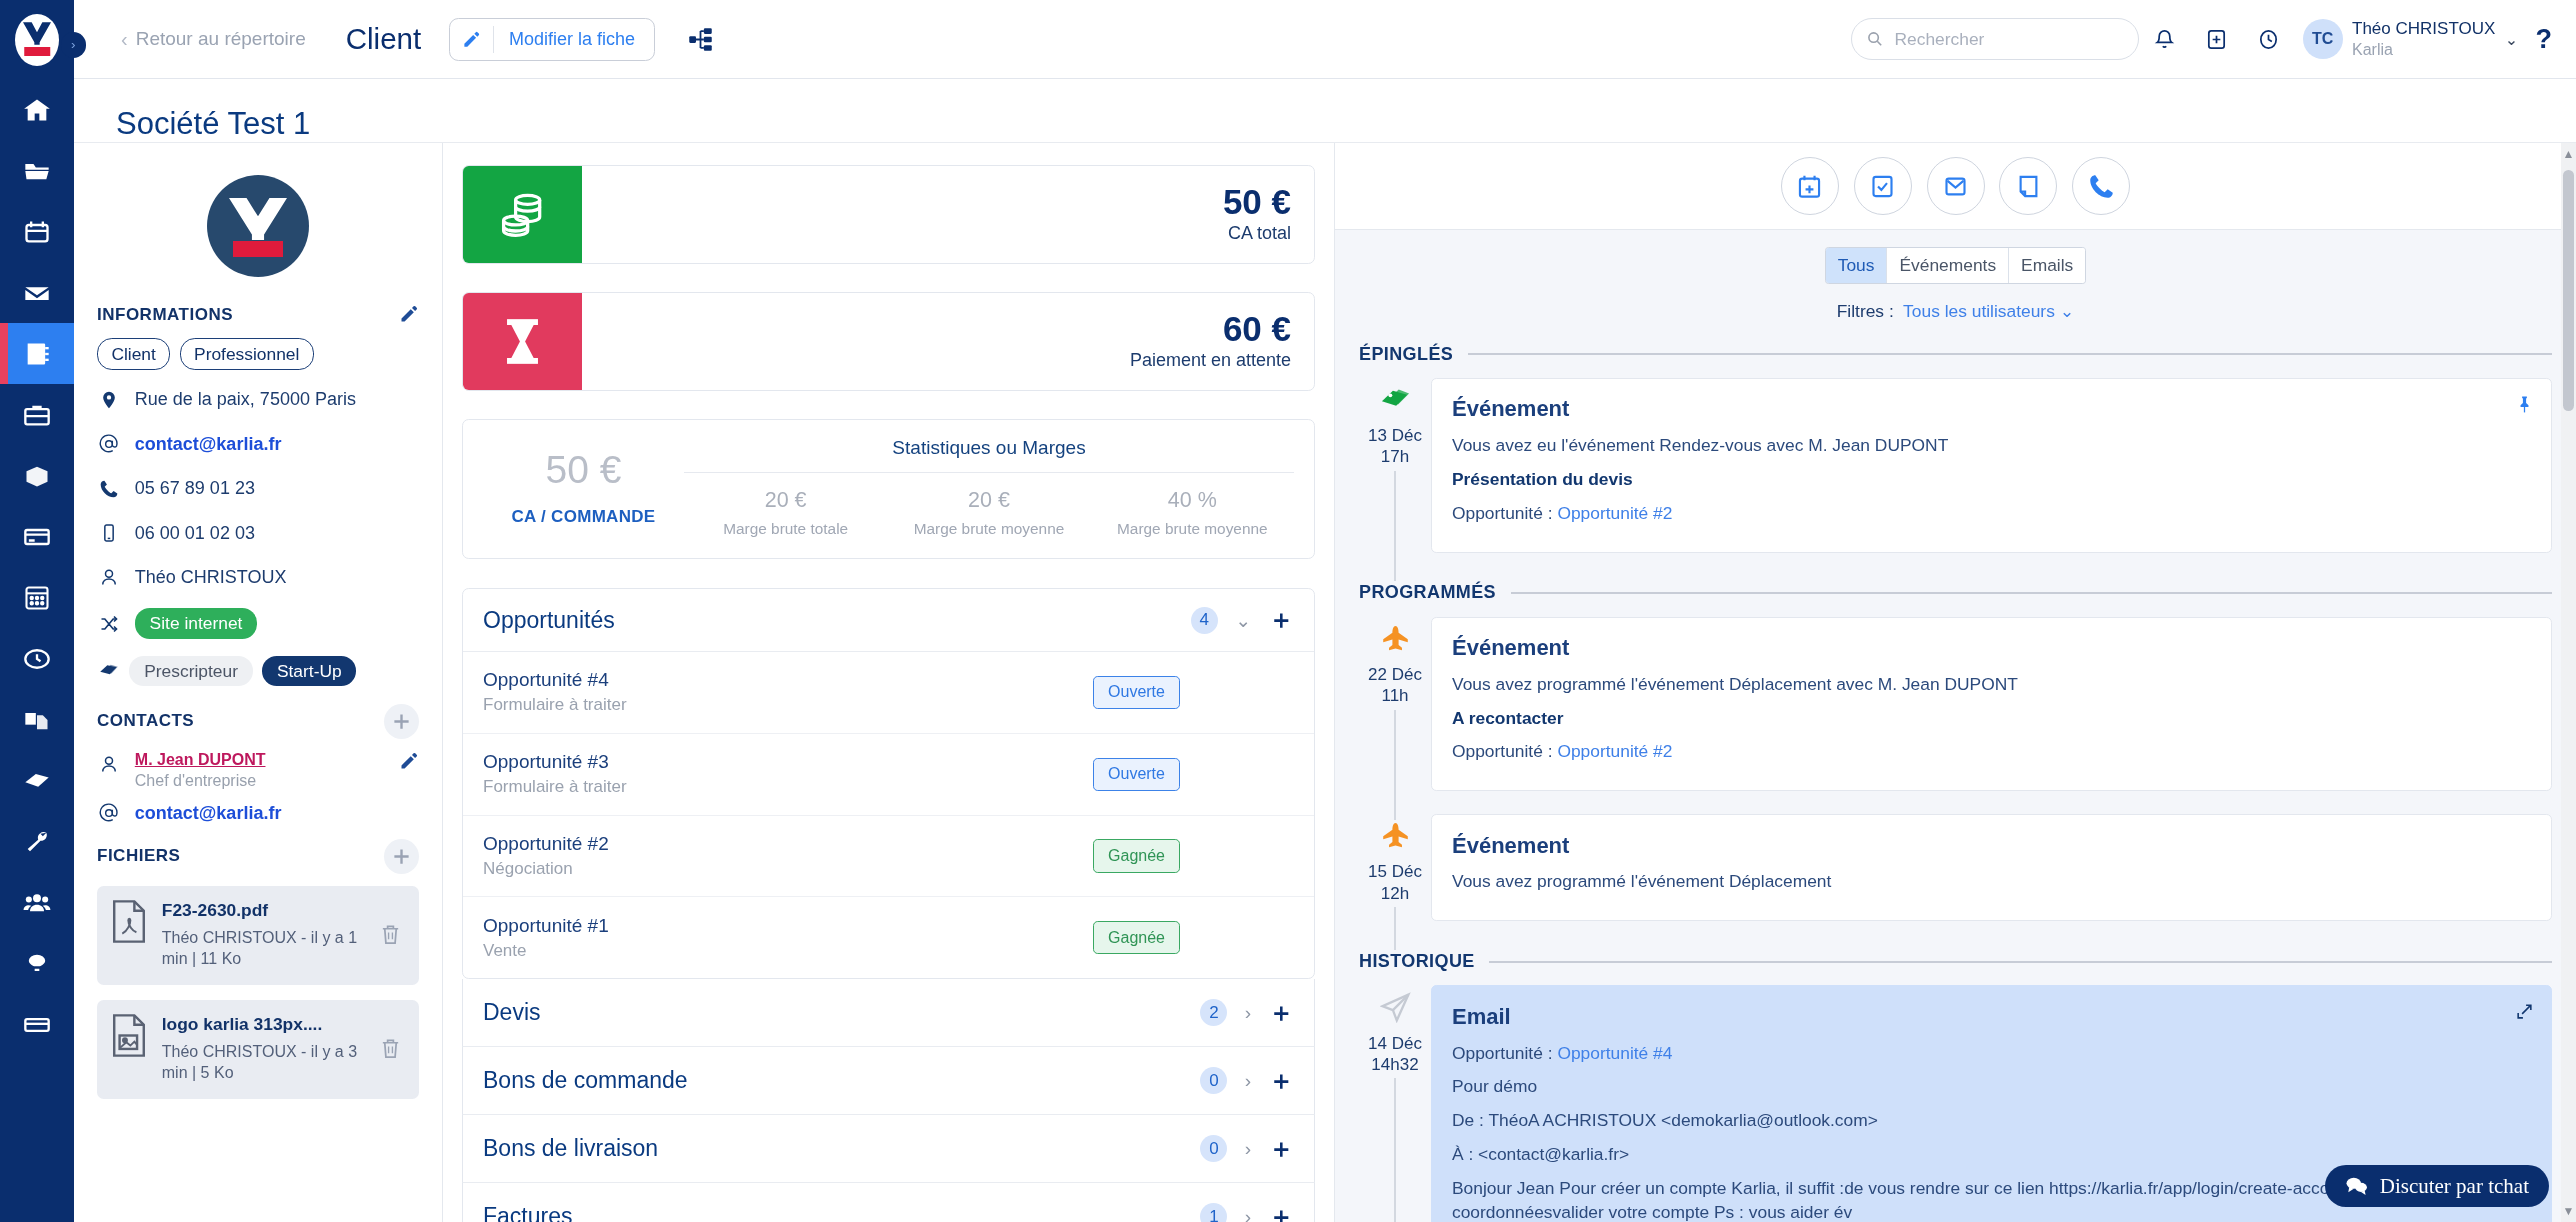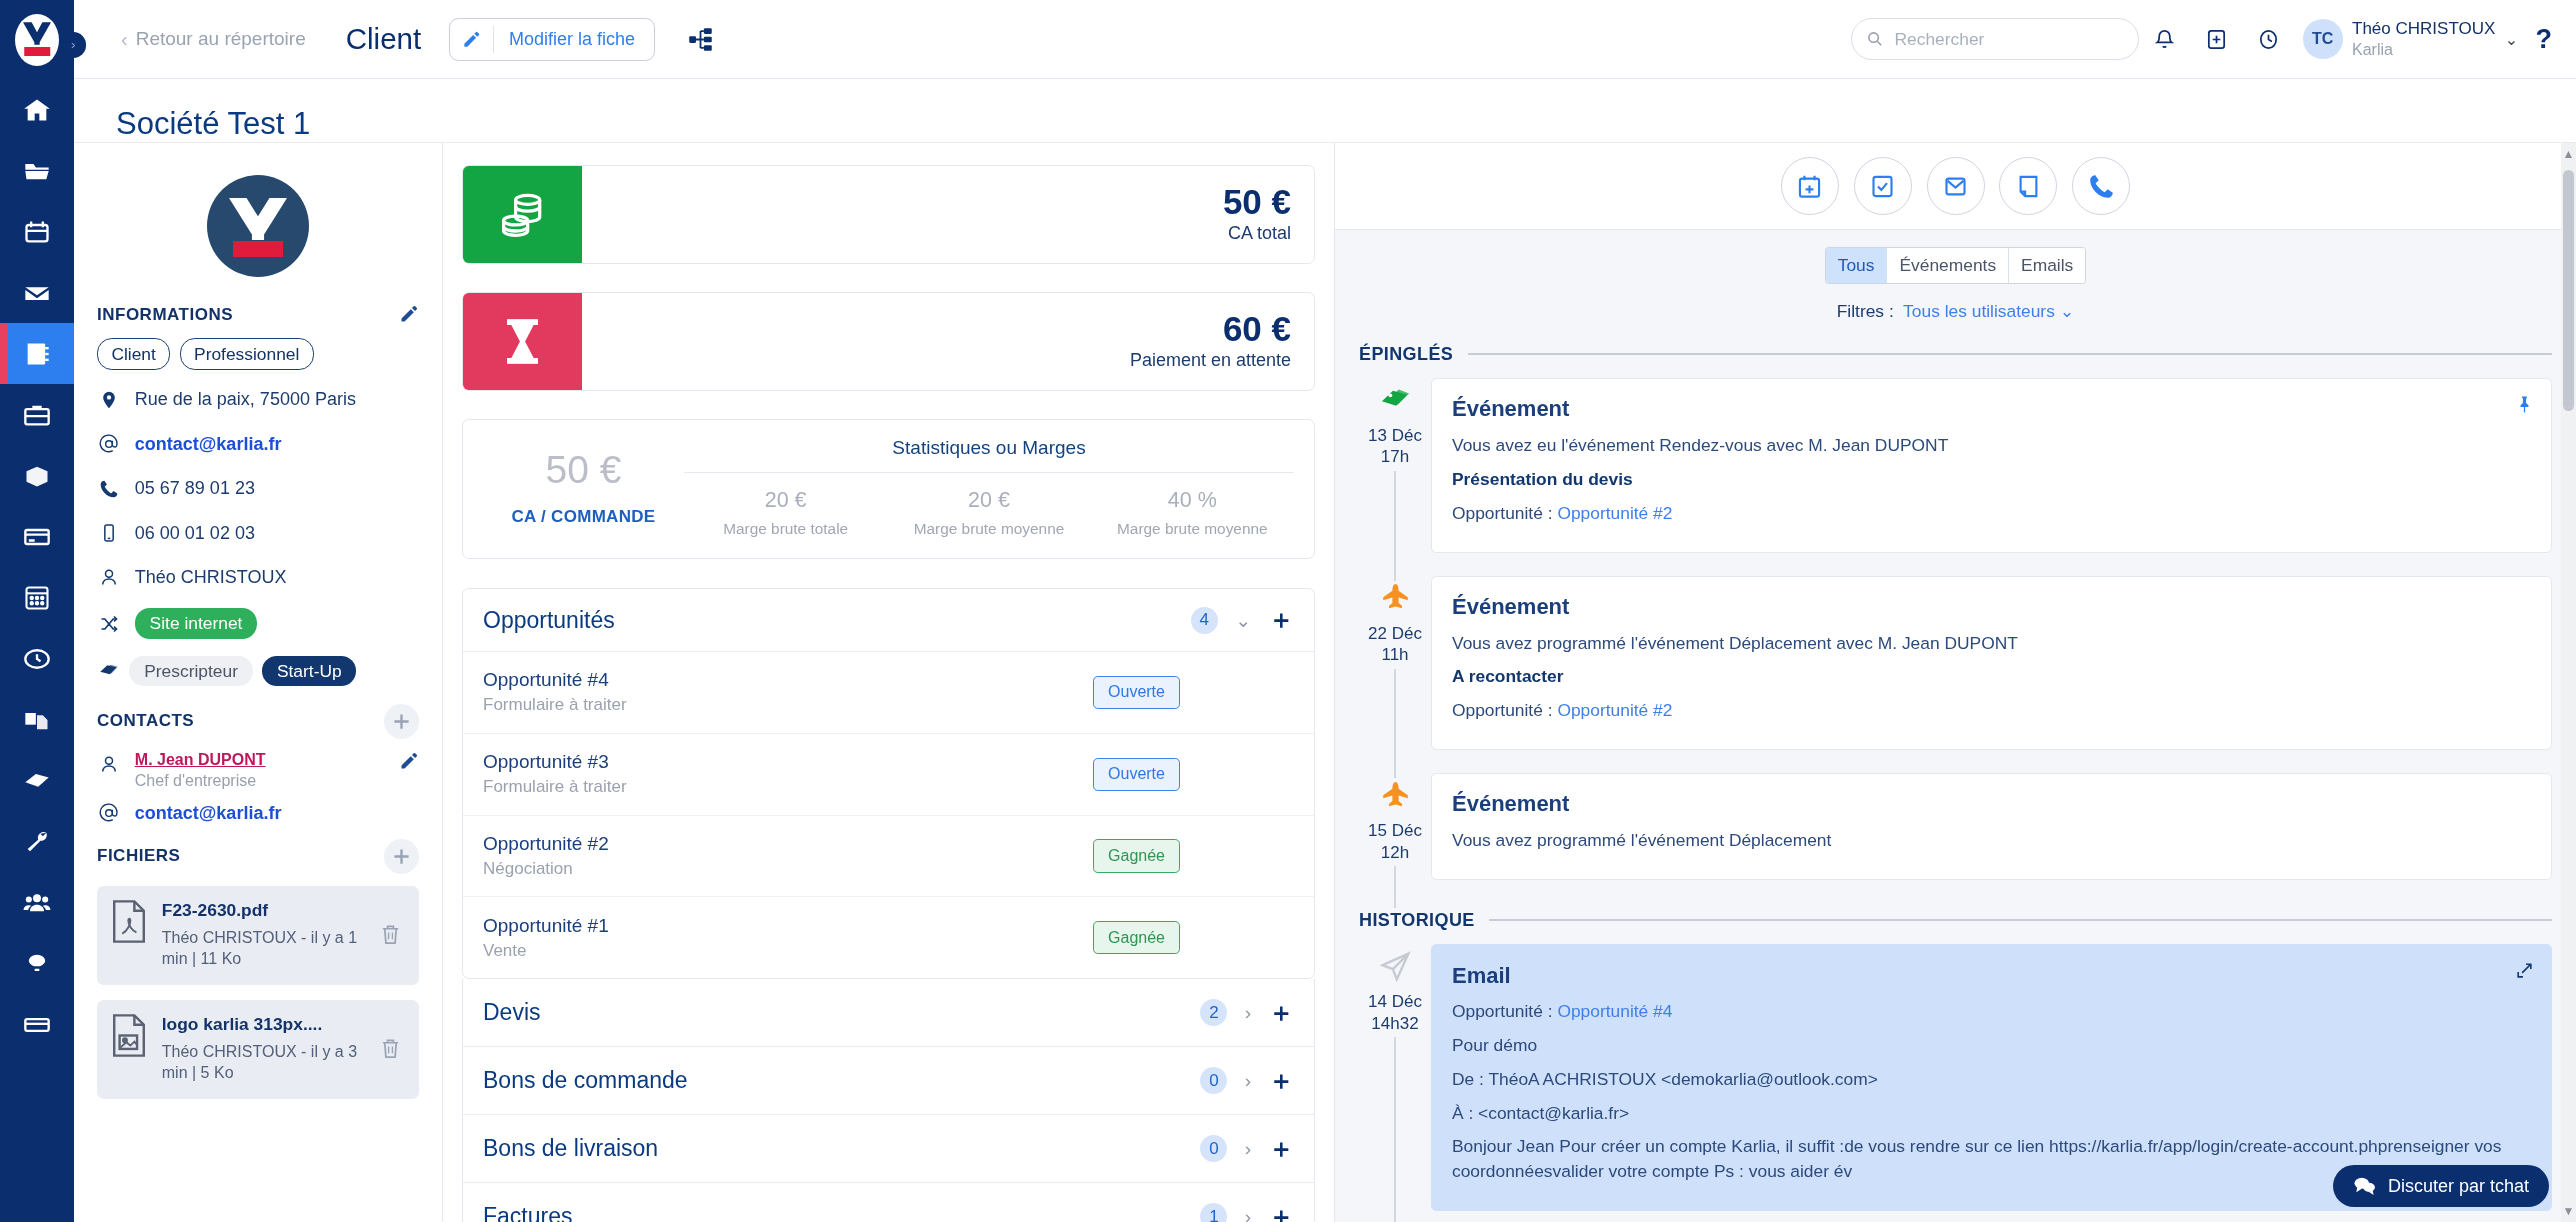--- a/index.html
+++ b/index.html
@@ -311,21 +311,21 @@
   .card-line a, .lnk { color: #3f80e8; }
   .card-corner { position: absolute; top: 16px; right: 17.4px; }
   .card-corner svg { width: 19px; height: 19px; }
 
   .chat-btn {
     position: absolute; right: 27px; bottom: 14.8px; height: 42px;
     background: #0a2e6e; color: #fff; border-radius: 21.5px;
     display: flex; align-items: center; gap: 12px; padding: 0 20px; z-index: 20;
   }
   .chat-btn svg { width: 23px; height: 20px; }
-  .chat-btn span { font-size: 18px; }
+  .chat-btn span { font-size: 21px; font-family: Liberation Serif, serif; }
 
   .scrollbar {
     position: absolute; right: 0; top: 0; bottom: 0; width: 14.8px; background: #f0f1f3;
   }
   .scrollbar .thumb { position: absolute; top: 27px; height: 241px; left: 2px;
     width: 10.7px; background: #c3c7cf; border-radius: 5.4px; }
   .scroll-arrow { position: absolute; left: 1.3px; font-size: 12px; color: #8a8f99; }
 </style>
 </head>
 <body>
@@ -921,20 +921,24 @@
             </div>
             <span class="card-corner">
               <svg viewBox="0 0 24 24" fill="#2d7ff0">
                   <path d="M9 2h6v2h-1v6l3 3v2H7v-2l3-3V4H9Z"></path>
                   <path d="M11.2 15h1.6v7h-1.6Z"></path>
                 </svg>
             </span>
           </div>
         </div>
 
+        <div class="section-label">
+          <span class="t">PROGRAMMÉS</span>
+          <span class="rule"></span>
+        </div>
         <div class="tl-item">
           <div class="tl-gutter">
             <svg viewBox="0 0 24 24" fill="#f59223">
                 <path d="M12 1.5 c1.6 0 2.4 2.4 2.4 5.2 l7.1 5.1 v2.4 l-7.1-2.2 v4.3 l2.6 2.1 v1.9 l-5-1.4 l-5 1.4 v-1.9 l2.6-2.1 v-4.3 l-7.1 2.2 v-2.4 l7.1-5.1 c0-2.8 .8-5.2 2.4-5.2 Z"></path>
               </svg>
             <div class="tl-date">
               <div>22 Déc</div>
               <div>11h</div>
             </div>
             <div class="tl-line"></div>

